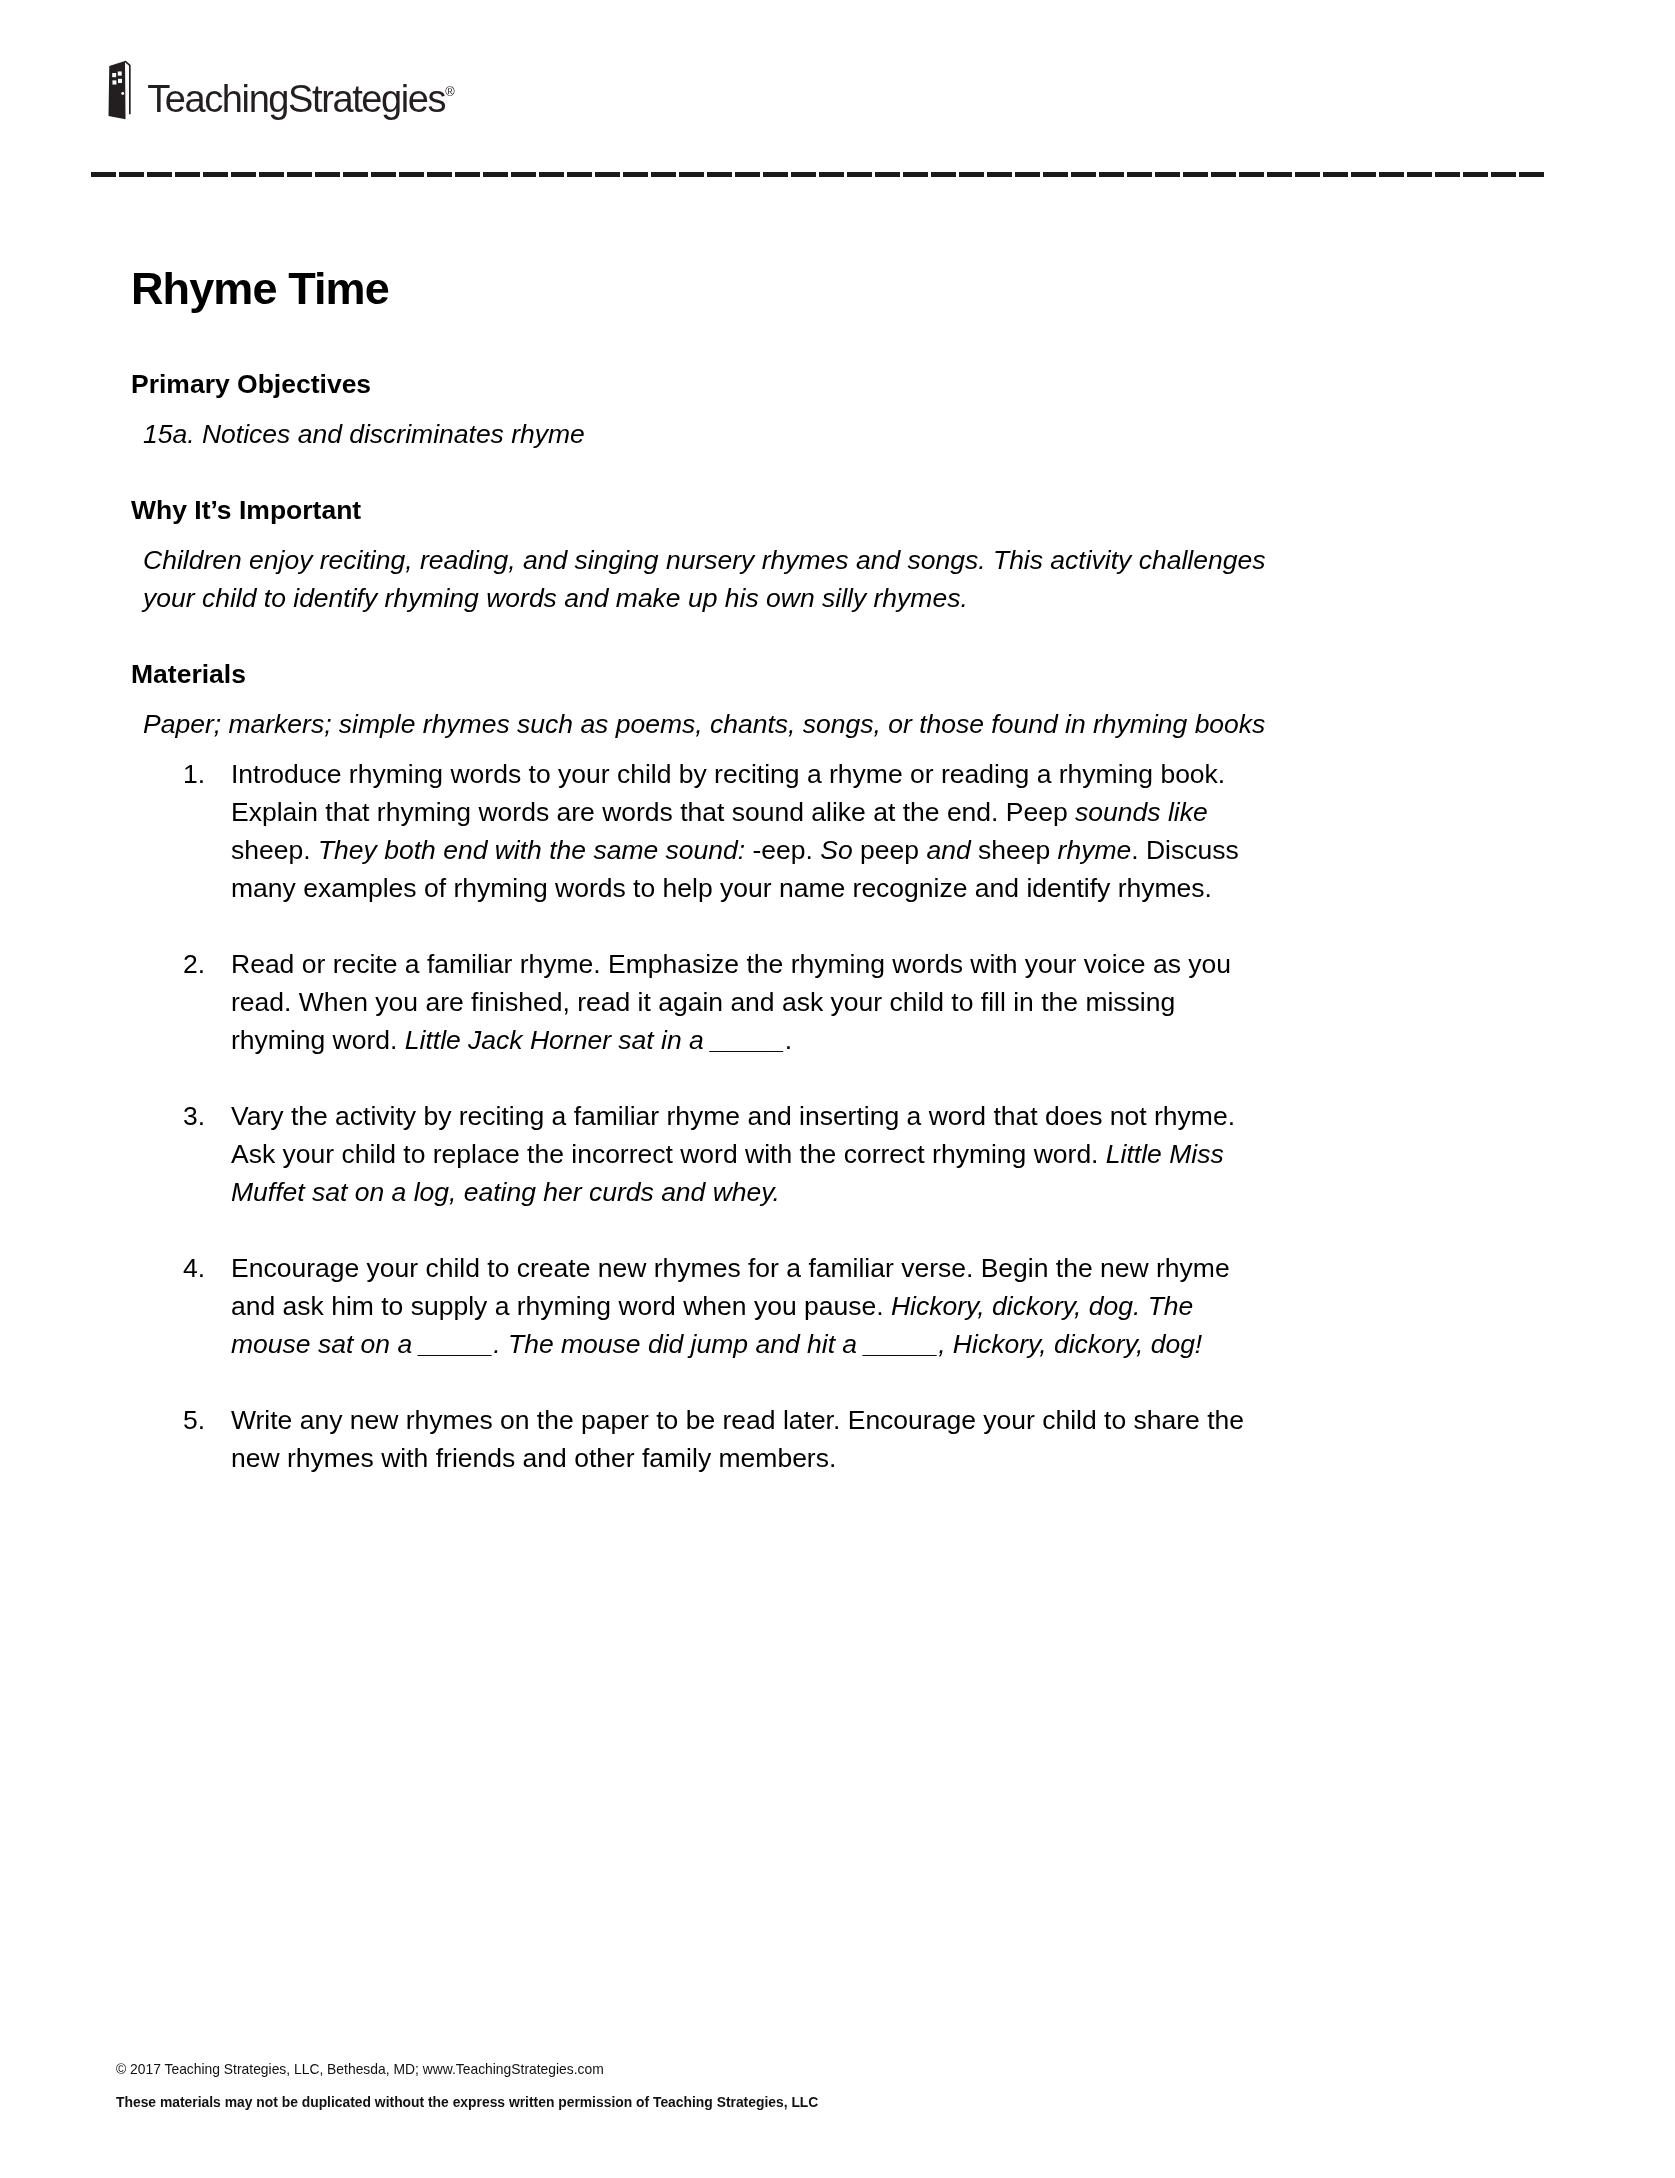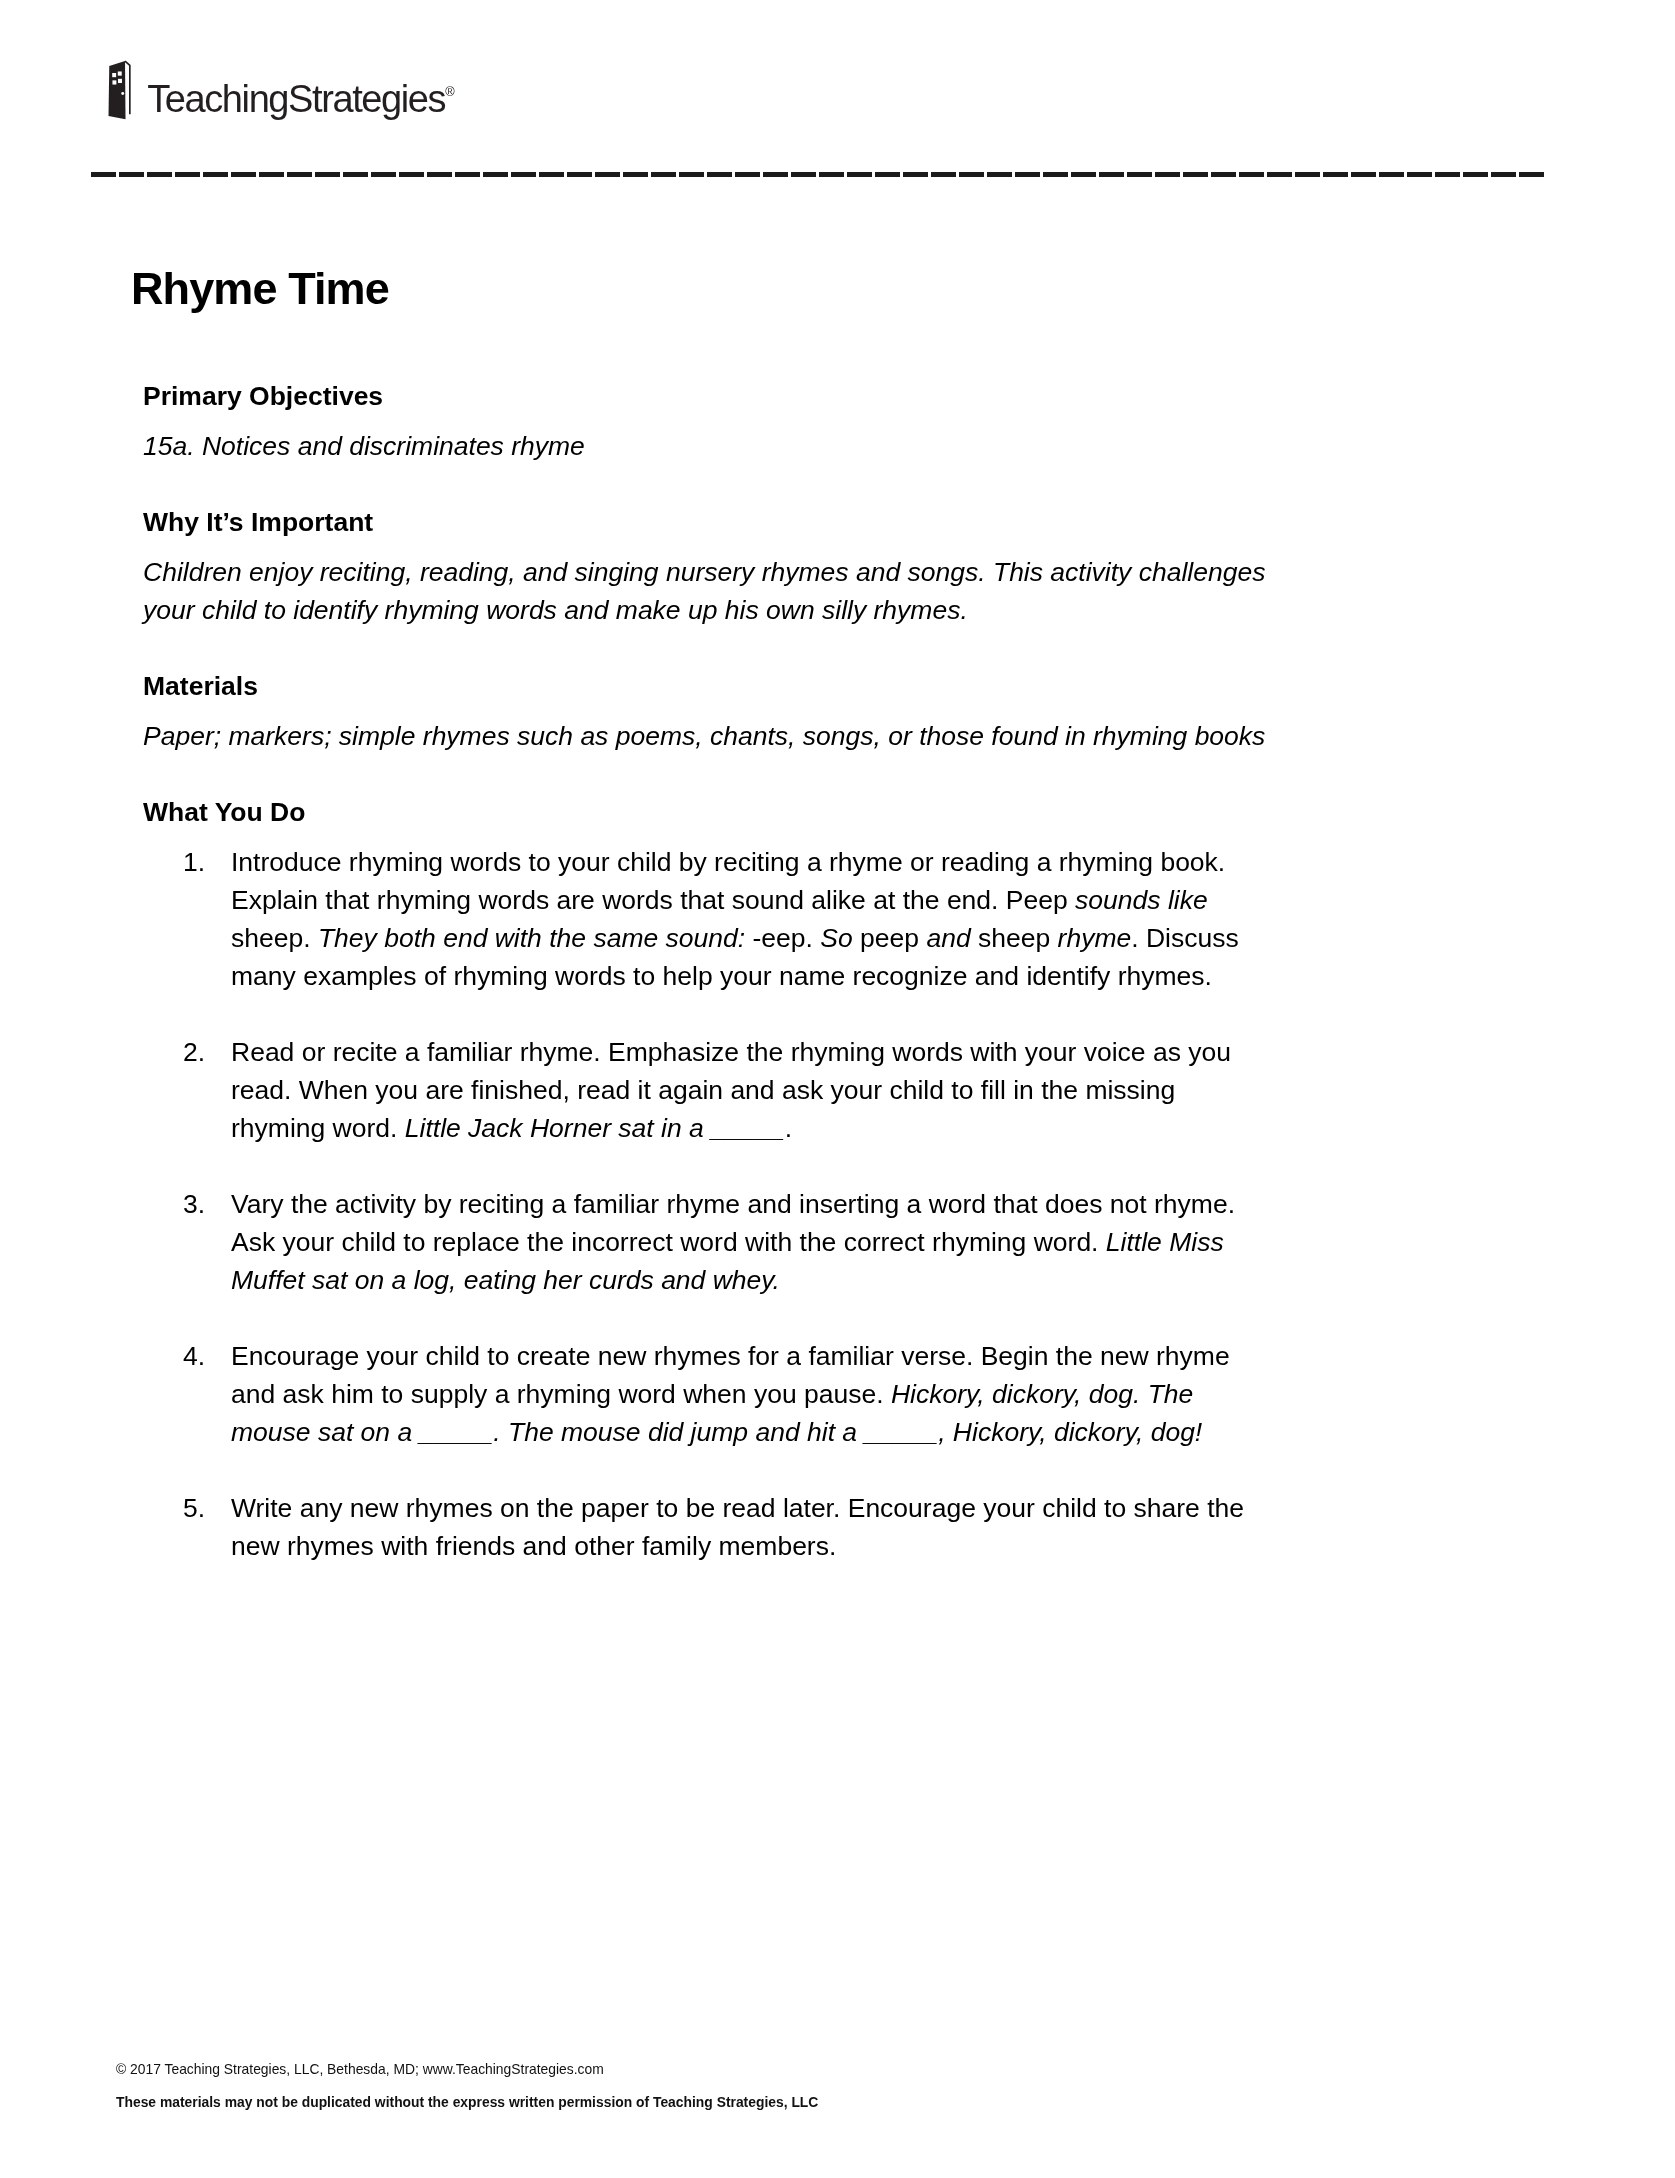--- a/index.html
+++ b/index.html
@@ -32,21 +32,21 @@
     position:absolute;left:131px;top:257px;margin:0;
     font-size:45px;line-height:64px;font-weight:bold;letter-spacing:-0.9px;
     white-space:nowrap;
   }
   
   .content{
     position:absolute;left:131px;top:365px;width:1462px;
     font-size:26.5px;line-height:38px;
   }
   .content h2{
-    margin:12px;font-size:26.5px;line-height:38px;font-weight:bold;letter-spacing:0;
+    margin:0;font-size:26.5px;line-height:38px;font-weight:bold;letter-spacing:0;
   }
   .content h2.gap{margin-top:38px;}
   .content p{margin:12px;font-style:italic;}
   .steps{margin:0;}
   .step{display:flex;margin-top:38px;}
   .step:first-child{margin-top:0;}
   .step .num{flex:none;width:48px;margin-left:52px;}
   .step .step-text{flex:1;}
   i{}
   
@@ -84,21 +84,20 @@
 
     <h2>Primary Objectives</h2>
     <p>15a. Notices and discriminates rhyme</p>
 
     <h2 class="gap">Why It’s Important</h2>
     <p>Children enjoy reciting, reading, and singing nursery rhymes and songs. This activity challenges<br>your child to identify rhyming words and make up his own silly rhymes.</p>
 
     <h2 class="gap">Materials</h2>
     <p>Paper; markers; simple rhymes such as poems, chants, songs, or those found in rhyming books</p>
 
-    <h2 class="gap">What You Do</h2>
     <div class="steps">
   <div class="step">
     <span class="num">1.</span>
     <span class="step-text">Introduce rhyming words to your child by reciting a rhyme or reading a rhyming book.<br>Explain that rhyming words are words that sound alike at the end. Peep <i>sounds like</i><br>sheep. <i>They both end with the same sound:</i> -eep. <i>So</i> peep <i>and</i> sheep <i>rhyme</i>. Discuss<br>many examples of rhyming words to help your name recognize and identify rhymes.</span>
   </div>
 
   <div class="step">
     <span class="num">2.</span>
     <span class="step-text">Read or recite a familiar rhyme. Emphasize the rhyming words with your voice as you<br>read. When you are finished, read it again and ask your child to fill in the missing<br>rhyming word. <i>Little Jack Horner sat in a _____</i>.</span>
   </div>

